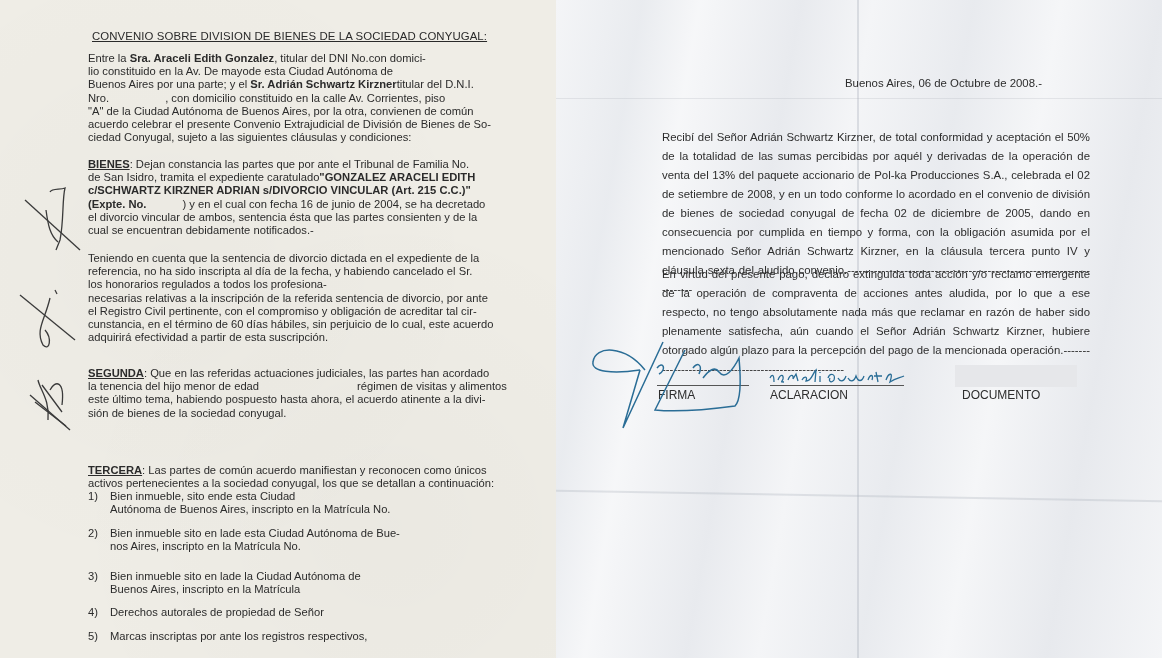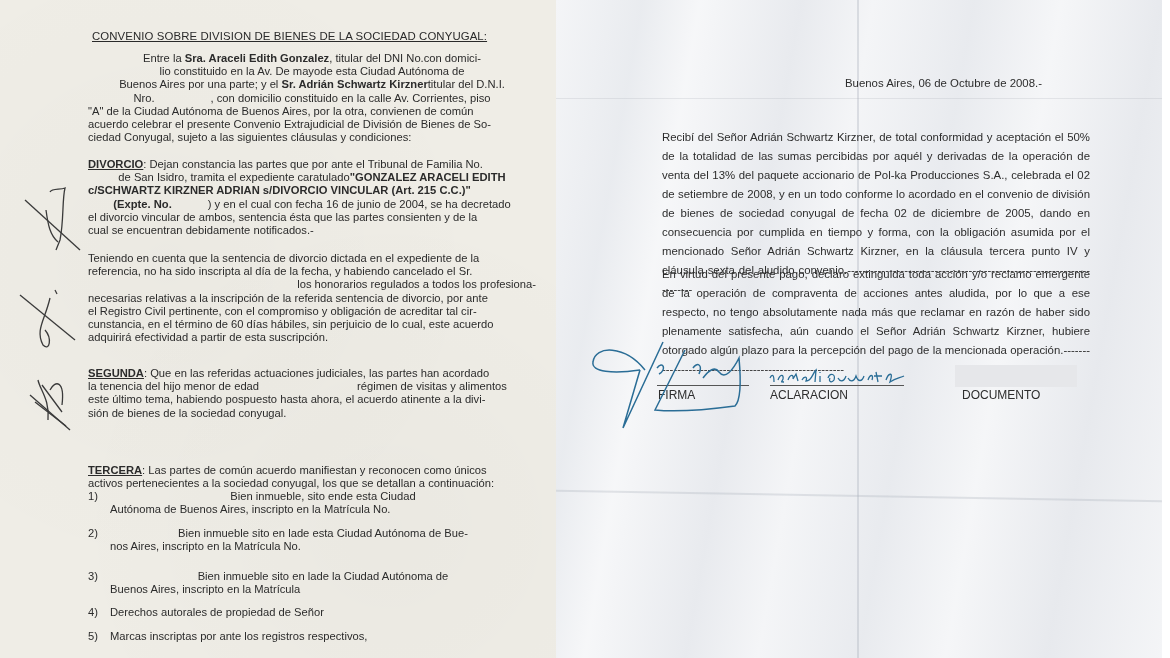--- a/index.html
+++ b/index.html
@@ -26,21 +26,21 @@
     .fold-h2 { position: absolute; left: 556px; top: 98px; width: 606px; height: 1px; background: rgba(170,175,185,0.25); }
     .edge-strip { position: absolute; left: 1162px; top: 0; width: 8px; height: 658px; background: #ffffff; }
 
     .lt { position: absolute; left: 88px; width: 448px; color: #2b2b2b; font-size: 11.2px; line-height: 13.2px; text-align: justify; }
     .lt b, .lt .bold { font-weight: bold; }
     .u { text-decoration: underline; font-weight: bold; }
     .title { position: absolute; left: 92px; top: 30px; font-size: 11.4px; font-weight: normal; text-decoration: underline; color: #2a2a2a; letter-spacing: 0.1px; }
     .item { position: absolute; left: 88px; width: 460px; font-size: 11.2px; line-height: 13.4px; color: #2b2b2b; }
     .item .num { position: absolute; left: 0; top: 0; }
     .item .body { margin-left: 22px; }
-    .row { display: flex; justify-content: center; }
+    .row { display: flex; justify-content: flex-start; }
 
     .rt { position: absolute; left: 662px; width: 428px; color: #2d2d2d; font-size: 11.4px; line-height: 19px; text-align: justify; }
     .date { position: absolute; left: 845px; top: 77px; font-size: 11.4px; color: #2d2d2d; }
 
     .sig-line { position: absolute; height: 1px; background: #555; }
     .sig-label { position: absolute; font-size: 12px; color: #2d2d2d; }
     .redact { position: absolute; left: 955px; top: 365px; width: 122px; height: 22px; background: #e6e7ea; }
     svg.sig { position: absolute; overflow: visible; }
   </style>
 </head>
@@ -66,38 +66,38 @@
   <div class="row">
       <span><span>Nro.</span><span style="display:inline-block;width:56px;"></span><span>, con domicilio constituido en la calle Av. Corrientes</span></span>
       <span>, piso</span>
     </div>
   <div>"A" de la Ciudad Autónoma de Buenos Aires, por la otra, convienen de común</div>
   <div>acuerdo celebrar el presente Convenio Extrajudicial de División de Bienes de So-</div>
   <div>ciedad Conyugal, sujeto a las siguientes cláusulas y condiciones:</div>
 </div>
 
 <div class="lt" style="top:158px;">
-  <div><span class="u">DIVORCIO</span><b style="font-weight:normal">: Dejan constancia las partes que por ante el Tribunal de Familia No.</b></div>
+  <div><span class="u">BIENES</span><b style="font-weight:normal">: Dejan constancia las partes que por ante el Tribunal de Familia No.</b></div>
   <div class="row">
       <span>de San Isidro, tramita el expediente caratulado </span>
       <b>"GONZALEZ ARACELI EDITH</b>
     </div>
   <div><b>c/SCHWARTZ KIRZNER ADRIAN s/DIVORCIO VINCULAR (Art. 215 C.C.)"</b></div>
   <div class="row">
       <span><b>(Expte. No.</b><span style="display:inline-block;width:36px;"></span></span>
       <span>) y en el cual con fecha 16 de junio de 2004, se ha decretado</span>
     </div>
   <div>el divorcio vincular de ambos, sentencia ésta que las partes consienten y de la</div>
   <div>cual se encuentran debidamente notificados.-</div>
 </div>
 
 <div class="lt" style="top:252px;">
   <div>Teniendo en cuenta que la sentencia de divorcio dictada en el expediente de la</div>
   <div>referencia, no ha sido inscripta al día de la fecha, y habiendo cancelado el Sr.</div>
-  <div style="text-align:right">los honorarios regulados a todos los profesiona-</div>
+  <div style="">los honorarios regulados a todos los profesiona-</div>
   <div>necesarias relativas a la inscripción de la referida sentencia de divorcio, por ante</div>
   <div>el Registro Civil pertinente, con el compromiso y obligación de acreditar tal cir-</div>
   <div>cunstancia, en el término de 60 días hábiles, sin perjuicio de lo cual, este acuerdo</div>
   <div>adquirirá efectividad a partir de esta suscripción.</div>
 </div>
 
 <div class="lt" style="top:367px;">
   <div><span class="u">SEGUNDA</span><span>: Que en las referidas actuaciones judiciales, las partes han acordado</span></div>
   <div><span>la tenencia del hijo menor de edad</span><span style="display:inline-block;width:98px;"></span><span>régimen de visitas y alimentos</span></div>
   <div>este último tema, habiendo  pospuesto hasta ahora, el acuerdo atinente a la divi-</div>

